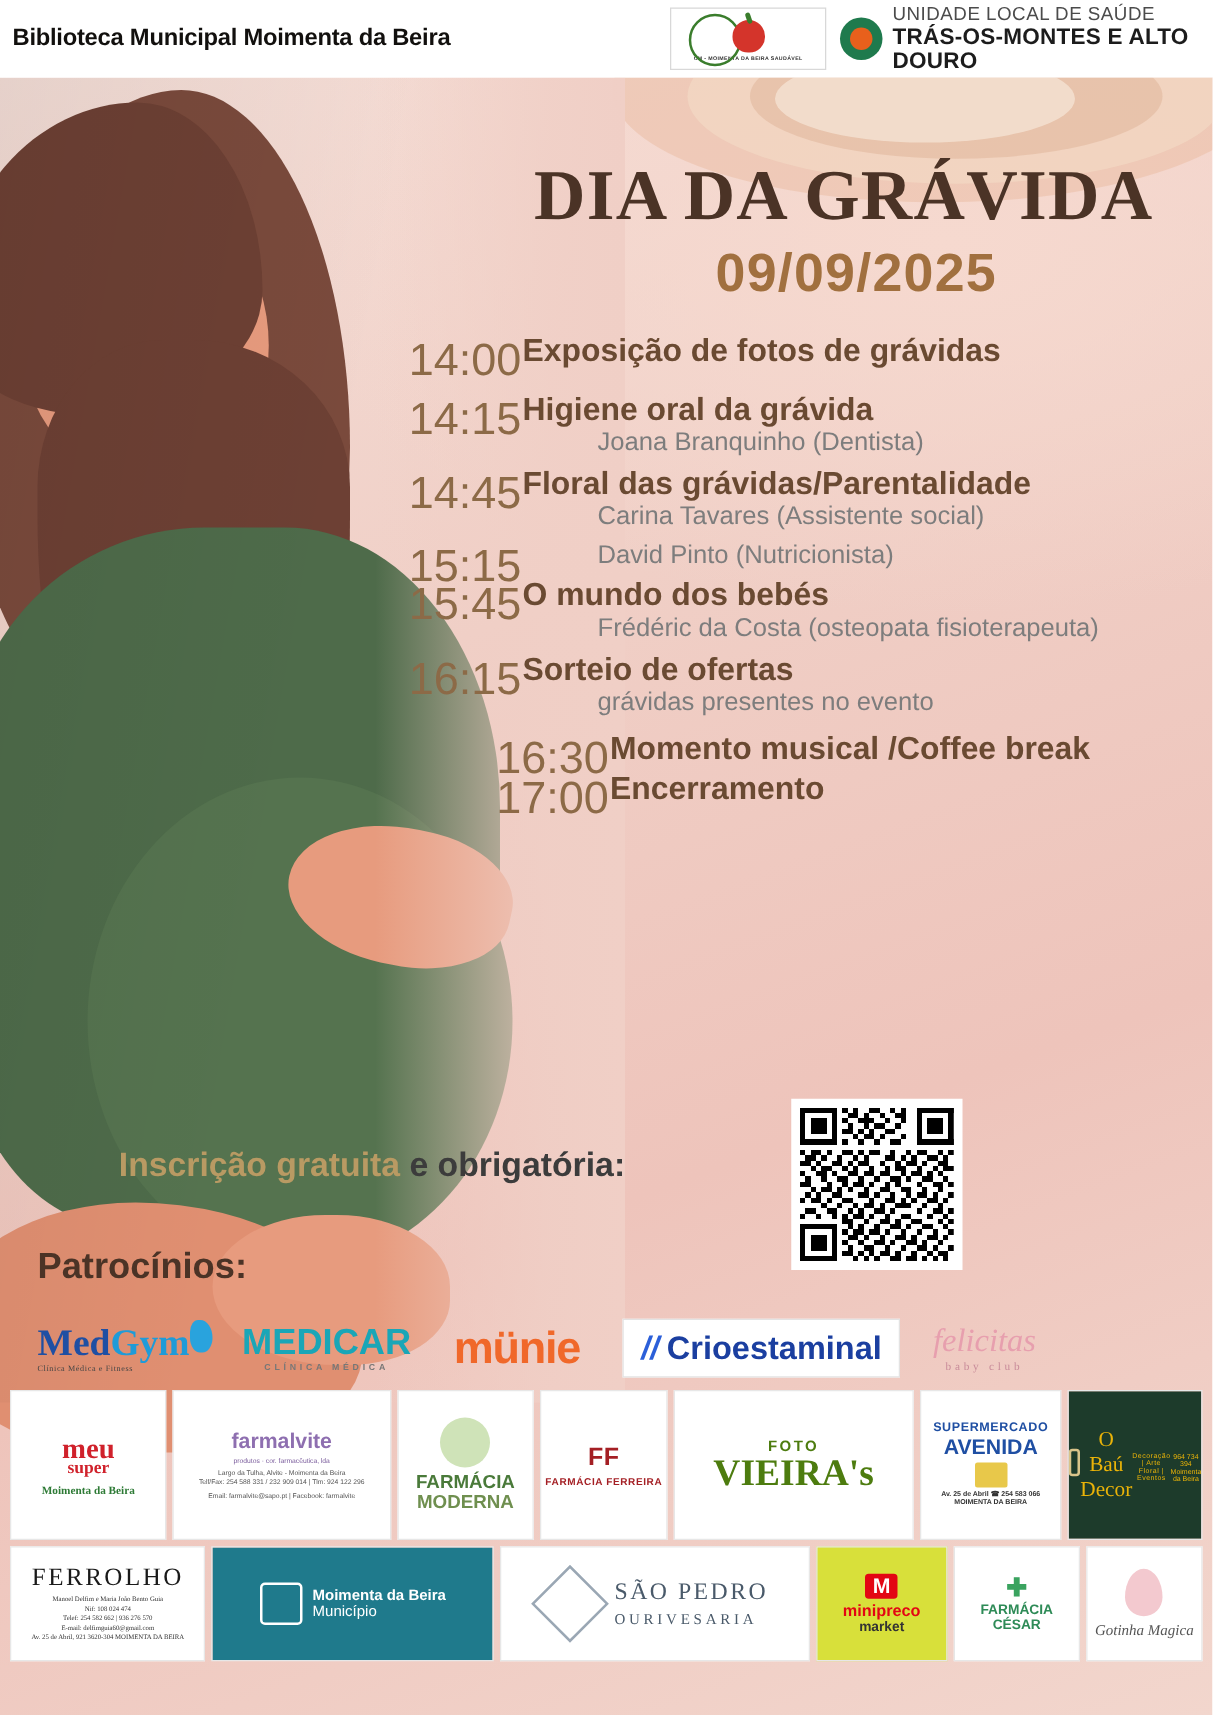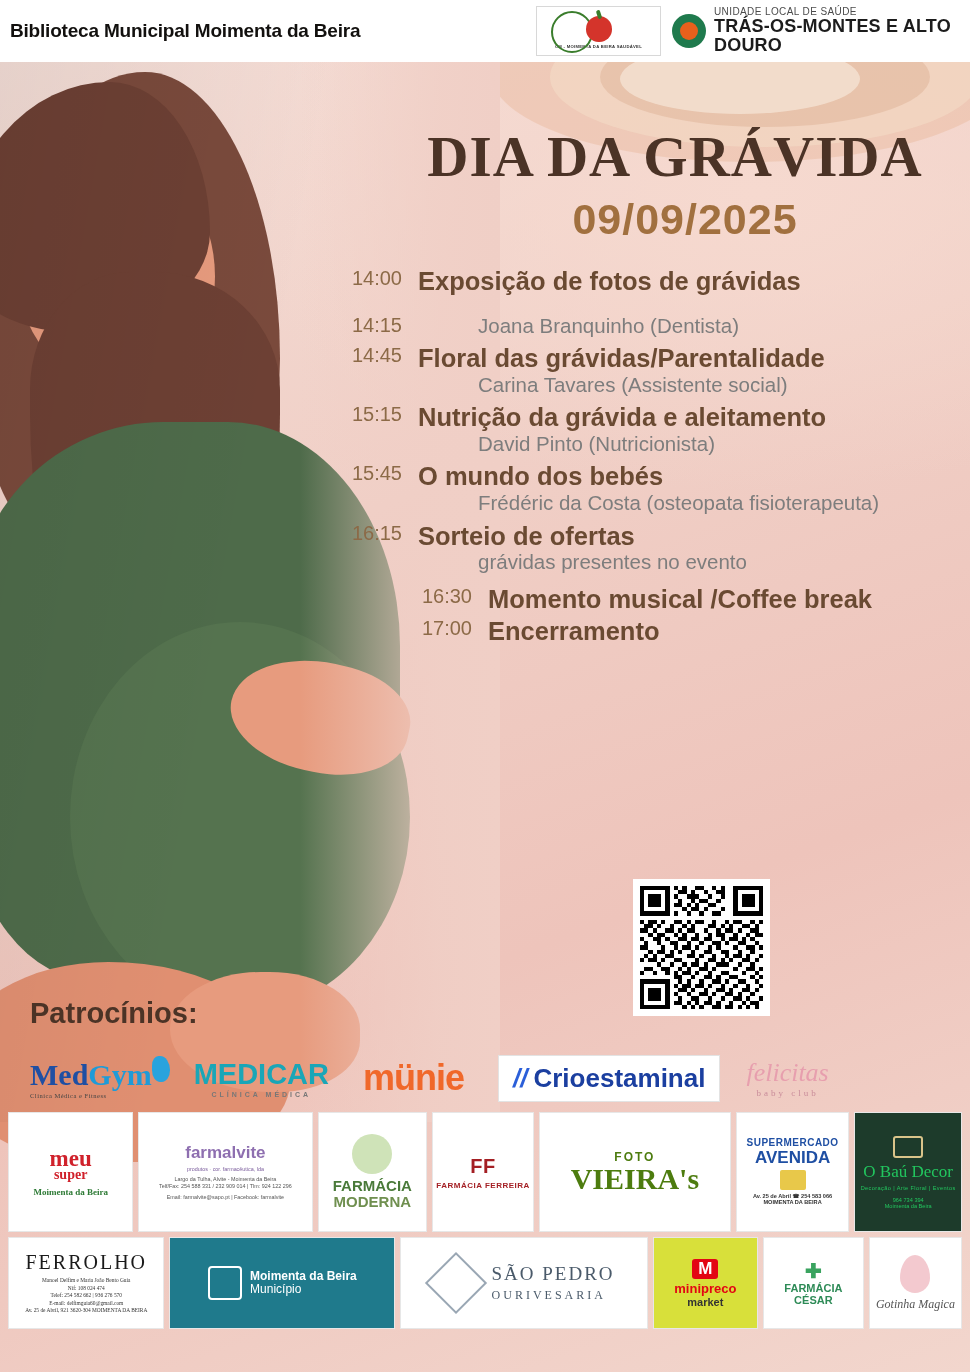--- a/index.html
+++ b/index.html
@@ -53,21 +53,21 @@
   }
   .ulsd-mark {
     width:34px;height:34px;border-radius:50%;
     background:#1f7a4d; position:relative; flex:0 0 auto;
   }
   .ulsd-mark:after{
     content:""; position:absolute; left:8px; top:8px; width:18px;height:18px;
     border-radius:50%; background:#e8601c;
   }
   .ulsd-txt { line-height:1.05; }
-  .ulsd-txt .l1 { font-size:10px; color:#4b4b4b; letter-spacing:.4px; }
+  .ulsd-txt .l1 { font-size:15px; color:#4b4b4b; letter-spacing:.4px; }
   .ulsd-txt .l2 { font-size:18px; color:#1c1c1c; font-weight:bold; letter-spacing:.2px; }
 
   
   .poster {
     position:absolute; top:62px; left:0; width:970px; height:1310px;
     background:
       radial-gradient(900px 500px at 78% 10%, #f6d9cf 0%, rgba(246,217,207,0) 60%),
       linear-gradient(160deg,#f4ded7 0%, #f0cfc6 35%, #eec4bb 65%, #f2d6cd 100%);
     overflow:hidden;
   }
@@ -146,22 +146,22 @@
     position:absolute; left:405px; top:133px; width:560px;
     text-align:center;
     font-size:43px; font-weight:bold; color:#a1703f;
     letter-spacing:1px;
   }
 
   
   .schedule { position:absolute; left:310px; top:205px; width:650px; }
   .row { position:relative; margin-bottom:4px; }
   .row .time {
-    position:absolute; left:0; top:0; width:92px; text-align:right;
-    font-size:20px; color:#8c6a47; font-weight:500;
+    position:absolute; left:15px; top:0; width:92px; text-align:right;
+    font-size:36px; color:#8c6a47; font-weight:500;
   }
   .row .ttl {
     margin-left:108px;
     font-size:25.5px; font-weight:bold; color:#6a4a32;
     line-height:1.12;
   }
   .row .sub {
     margin-left:108px;
     font-size:20.5px; color:#7d7d7d; font-weight:400;
     line-height:1.2; padding-left:60px;
@@ -224,21 +224,21 @@
   .tinyline { font-size:5.4px; color:#7a5c9c; margin-top:3px;}
   .fmoderna { color:#4a7a3a; font-size:15px; font-weight:bold; line-height:1.05;}
   .fmoderna .b { display:block; color:#6f8f4f; }
   .ferreira { color:#a41f24; font-size:8px; font-weight:bold; letter-spacing:.5px;}
   .ferreira .mono { display:block; font-size:20px; margin-bottom:3px;}
   .vieiras { font-family:"Liberation Serif",serif; font-weight:bold; font-size:30px; color:#4d7c0f; line-height:.9;}
   .vieiras .foto { display:block; font-size:12px; font-family:"Liberation Sans",sans-serif; letter-spacing:2px; margin-bottom:2px;}
   .avenida { color:#1f4fa3; font-weight:bold; font-size:17px; line-height:1.05;}
   .avenida .sm { font-size:10px; display:block; letter-spacing:.5px;}
   .avenida .tiny2 { font-size:5.6px; color:#333; margin-top:4px;}
-  .bau { background:#1d3b2b; color:#22c55e; width:100%; height:100%; display:flex; flex-direction:column; align-items:center; justify-content:center;}
+  .bau { background:#1d3b2b; color:#eab308; width:100%; height:100%; display:flex; flex-direction:row; align-items:center; justify-content:center;}
   .bau .nm { font-family:"Liberation Serif",serif; font-size:17px;}
   .bau .sub { font-size:5.6px; margin-top:3px; letter-spacing:.4px;}
   .bau .ph { font-size:5.6px; margin-top:6px;}
   .ferrolho { font-family:"Liberation Serif",serif; font-size:20px; letter-spacing:2px; color:#1a1a1a;}
   .ferrolho .t { font-size:5.4px; letter-spacing:0; color:#333; margin-top:3px; line-height:1.4;}
   .municipio { background:#1f7a8c; color:#fff; width:100%; height:100%; display:flex; align-items:center; justify-content:center; gap:8px;}
   .municipio .nm { text-align:left; font-size:14px; font-weight:bold; line-height:1.12;}
   .municipio .nm span { display:block; font-weight:normal; font-size:12px;}
   .saopedro { color:#4a5a6a; font-size:19px; letter-spacing:2px; font-family:"Liberation Serif",serif;}
   .saopedro .sub { display:block; font-size:12px; letter-spacing:3px; margin-top:3px;}
@@ -298,32 +298,32 @@
 
   <div class="schedule">
 
     <div class="row r1">
       <div class="time">14:00</div>
       <div class="ttl">Exposição de fotos de grávidas</div>
     </div>
 
     <div class="row r2">
       <div class="time">14:15</div>
+      <div class="ttl">Higiene oral da grávida</div>
       <div class="sub">Joana Branquinho (Dentista)</div>
     </div>
 
     <div class="row r3">
       <div class="time">14:45</div>
       <div class="ttl">Floral das grávidas/Parentalidade</div>
       <div class="sub">Carina Tavares (Assistente social)</div>
     </div>
 
     <div class="row r4">
       <div class="time">15:15</div>
-      <div class="ttl">Nutrição da grávida e aleitamento</div>
       <div class="sub">David Pinto  (Nutricionista)</div>
     </div>
 
     <div class="row r5">
       <div class="time">15:45</div>
       <div class="ttl">O mundo dos bebés</div>
       <div class="sub">Frédéric da Costa (osteopata fisioterapeuta)</div>
     </div>
 
     <div class="row r6">
@@ -336,20 +336,23 @@
       <div class="time">16:30</div>
       <div class="ttl">Momento musical /Coffee break</div>
     </div>
 
     <div class="row r8">
       <div class="time">17:00</div>
       <div class="ttl">Encerramento</div>
     </div>
   </div>
 
+  <div class="inscr">
+    <span class="hl">Inscrição gratuita</span><span class="rest"> e obrigatória:</span>
+  </div>
 
   <div class="qr">
     <svg width="123" height="123" viewBox="0 0 29 29" shape-rendering="crispEdges">
       <rect width="29" height="29" fill="#ffffff"></rect>
       <g fill="#000000">
         <rect x="0" y="0" width="7" height="1"></rect>
           <rect x="0" y="6" width="7" height="1"></rect>
         <rect x="0" y="0" width="1" height="7"></rect>
           <rect x="6" y="0" width="1" height="7"></rect>
         <rect x="2" y="2" width="3" height="3"></rect>

